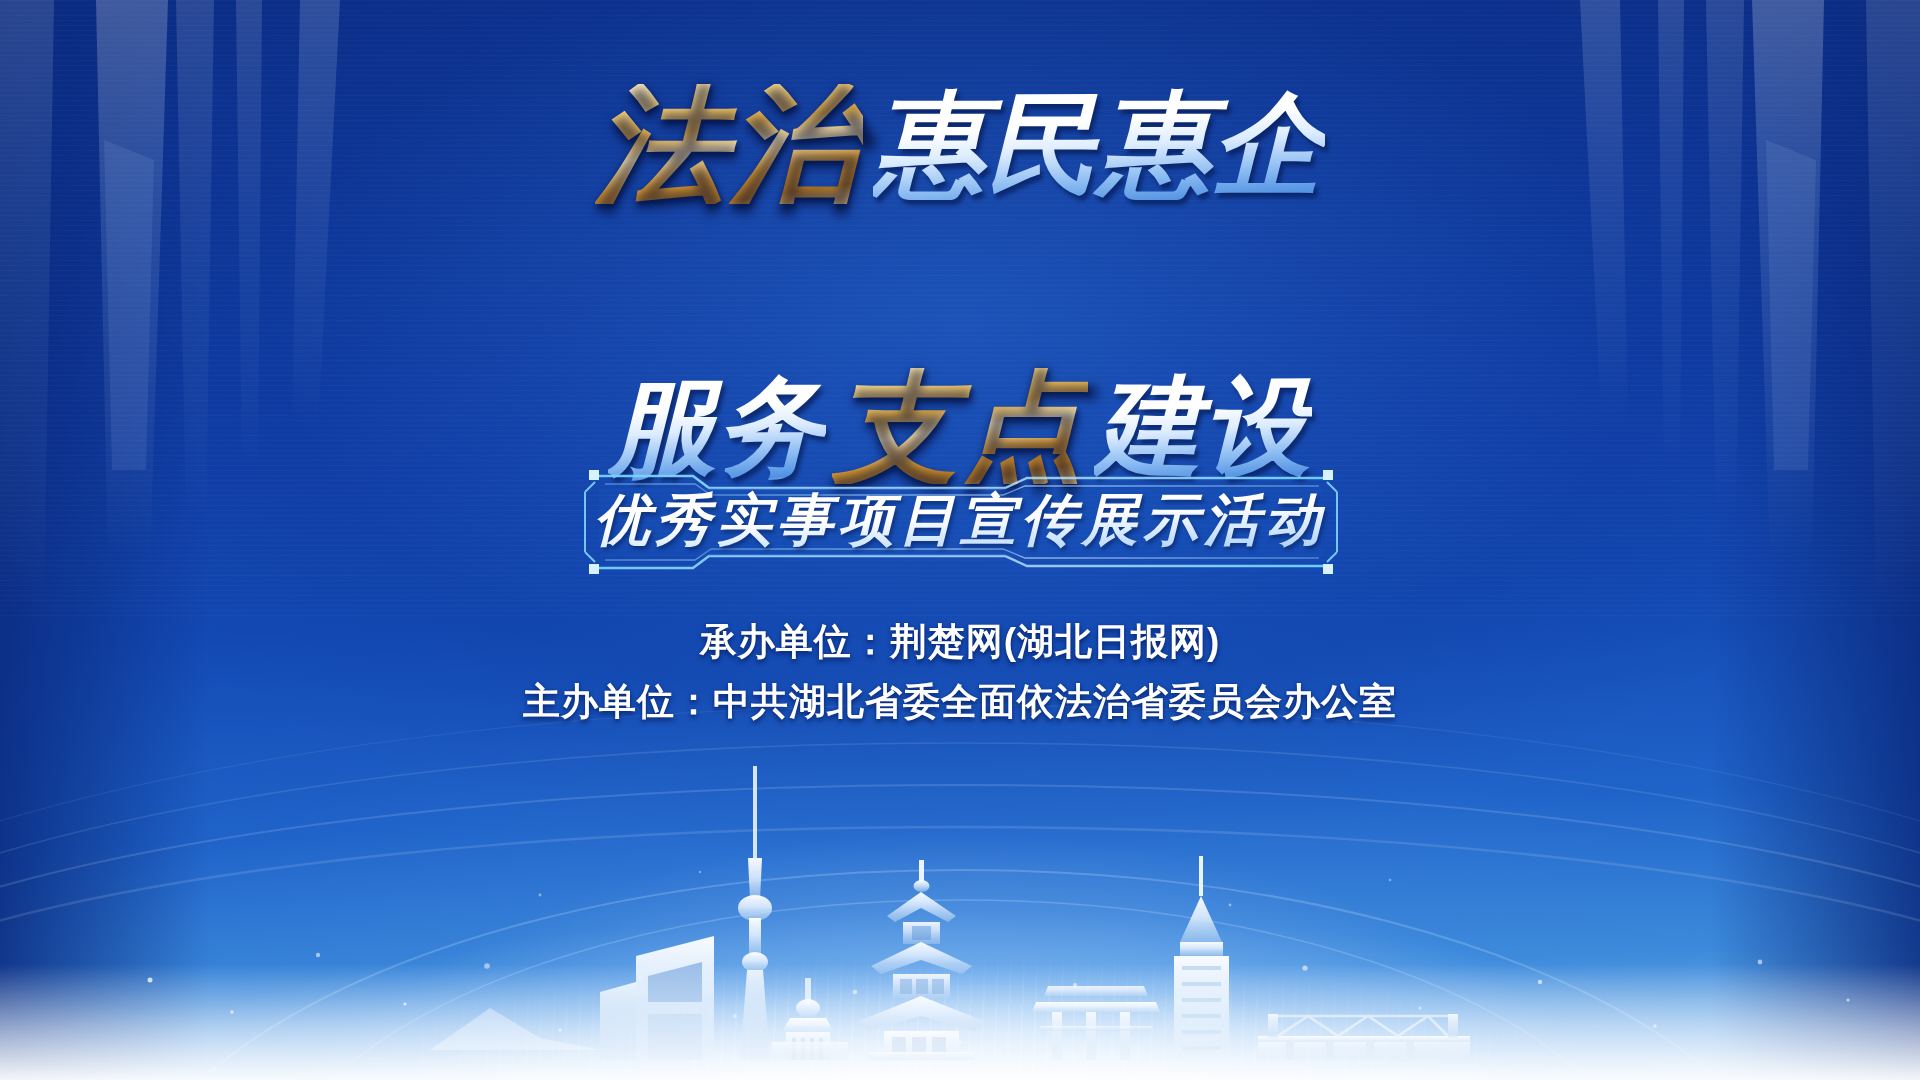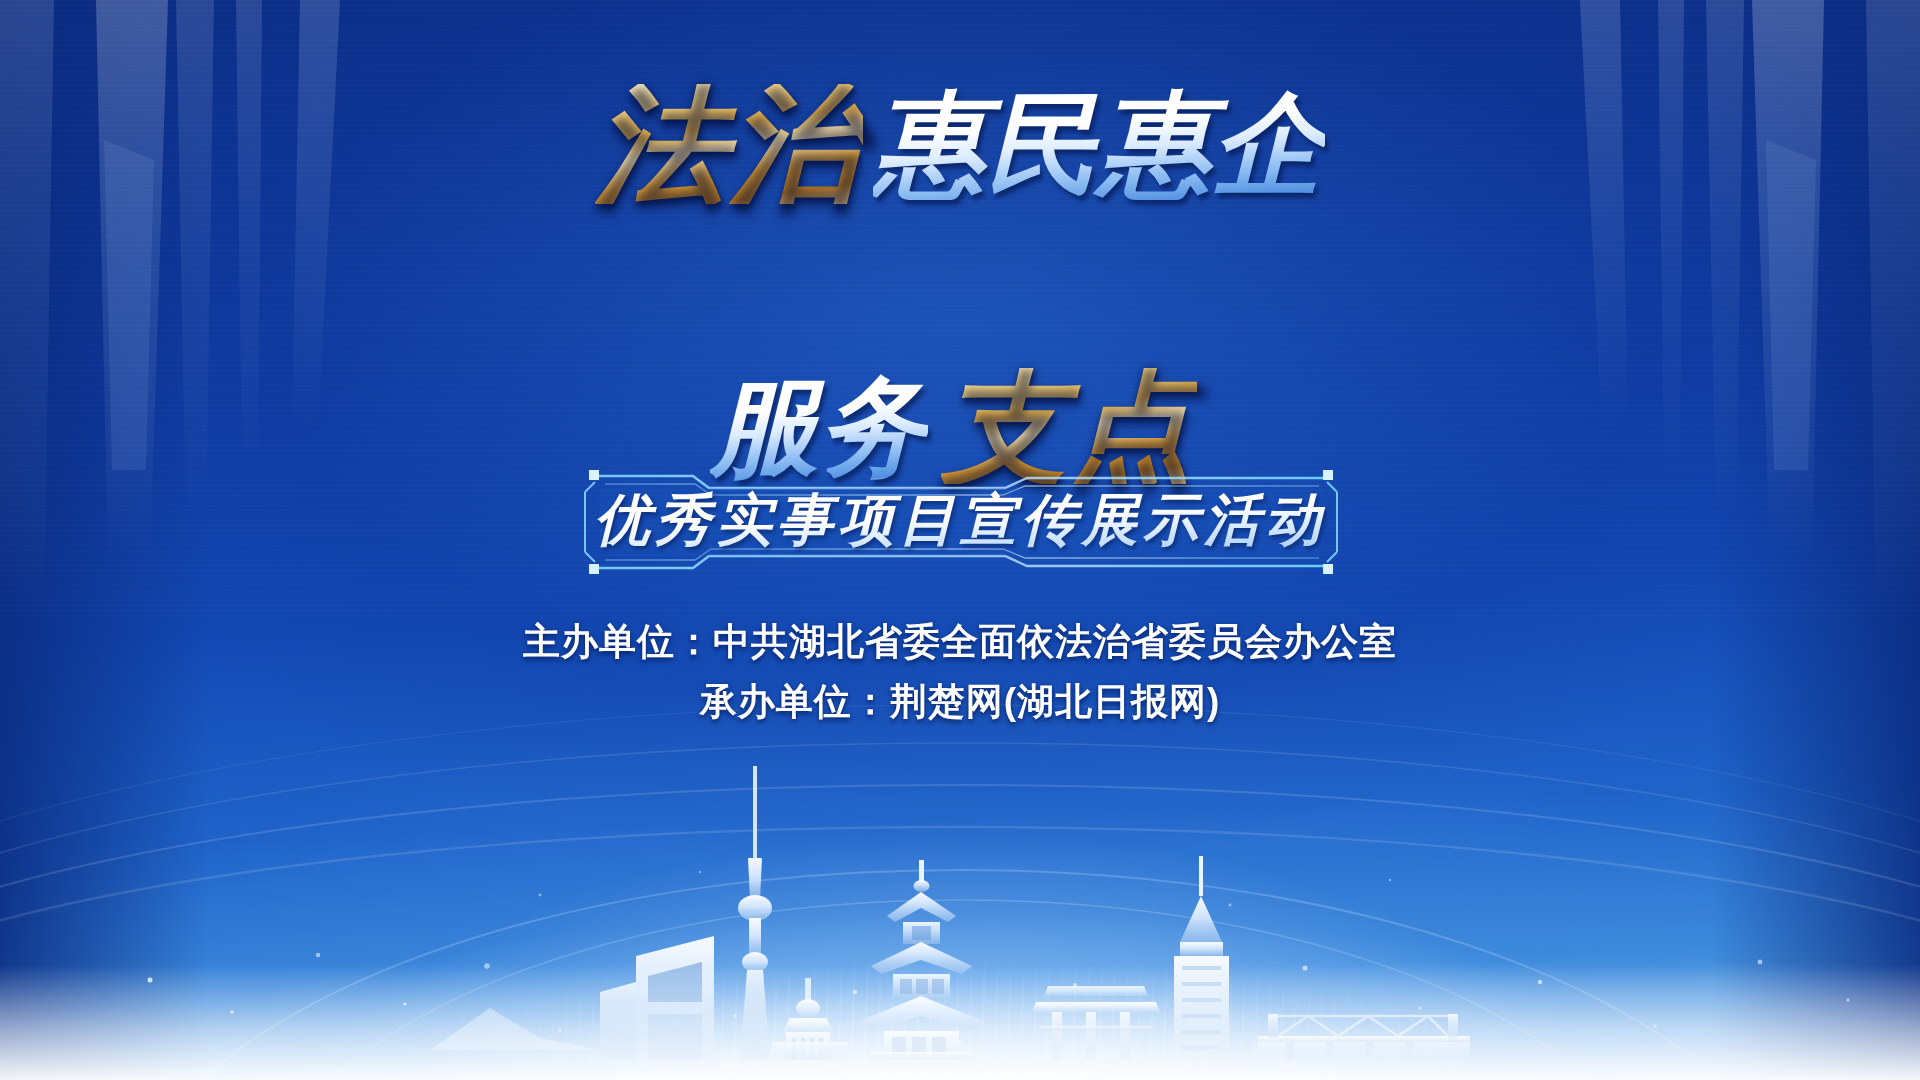--- a/index.html
+++ b/index.html
@@ -63,21 +63,21 @@
     filter:drop-shadow(3px 5px 2px rgba(3,20,74,.6));
     letter-spacing:1px;
   }
 
   #l1{top:0;font-size:118px;line-height:118px;}
   #l1 .gold{font-size:132px;line-height:120px;margin-right:10px;}
   #l1 .silver{font-size:112px;line-height:118px;}
 
   #l2{top:136px;font-size:112px;line-height:112px;}
   #l2 .silver{font-size:108px;line-height:114px;text-decoration:underline;}
-  #l2 .gold{font-size:126px;line-height:116px;margin:0 13px;}
+  #l2 .gold{font-size:126px;line-height:116px;margin:0 6px;}
 
   
   #subWrap{
     position:absolute;left:50%;transform:translateX(-50%);
     top:466px;width:770px;height:112px;
   }
   #subFrame{position:absolute;inset:0;}
   #subText{
     position:absolute;inset:0;display:flex;align-items:center;justify-content:center;
     font-family:"Liberation Sans","DejaVu Sans",sans-serif;
@@ -200,20 +200,21 @@
     <div class="lineWrap">
       <div class="ln" id="l1">
         <span class="gold">法治</span>
         <span class="silver">惠民惠企</span>
       </div>
     </div>
     <div class="lineWrap">
       <div class="ln" id="l2">
         <span class="silver">服务</span>
         <span class="gold">支点</span>
+        <span class="silver">建设</span>
       </div>
     </div>
   </div>
 
   <div id="subWrap">
     <svg id="subFrame" viewBox="0 0 770 112" width="770" height="112">
       <defs>
         <linearGradient id="fr" x1="0" y1="0" x2="1" y2="0">
           <stop offset="0%" stop-color="#6fd2ff" stop-opacity=".95"></stop>
           <stop offset="22%" stop-color="#9ad9ff" stop-opacity=".9"></stop>
@@ -244,22 +245,22 @@
       <path d="M 762 26 L 752 16 M 762 86 L 752 96" stroke="#7fd4ff" stroke-width="2" fill="none" opacity=".9"></path>
       <rect x="748" y="4" width="10" height="10" fill="#d9f2ff"></rect>
       <rect x="748" y="98" width="10" height="10" fill="#d9f2ff"></rect>
 
       <rect x="24" y="22" width="724" height="68" fill="#1b58c4" opacity=".20"></rect>
     </svg>
     <div id="subText">优秀实事项目宣传展示活动</div>
   </div>
 
   <div id="orgBlock">
+    <div class="orgLine">承办单位：荆楚网(湖北日报网)</div>
     <div class="orgLine">主办单位：中共湖北省委全面依法治省委员会办公室</div>
-    <div class="orgLine">承办单位：荆楚网(湖北日报网)</div>
   </div>
 
   <svg id="skyline" viewBox="0 0 1920 330" preserveAspectRatio="none">
     <defs>
       <linearGradient id="bd" x1="0" y1="0" x2="0" y2="1">
         <stop offset="0%" stop-color="#ffffff" stop-opacity=".96"></stop>
         <stop offset="45%" stop-color="#e2efff" stop-opacity=".90"></stop>
         <stop offset="100%" stop-color="#a9cdf2" stop-opacity=".62"></stop>
       </linearGradient>
       <linearGradient id="bd2" x1="0" y1="0" x2="0" y2="1">

